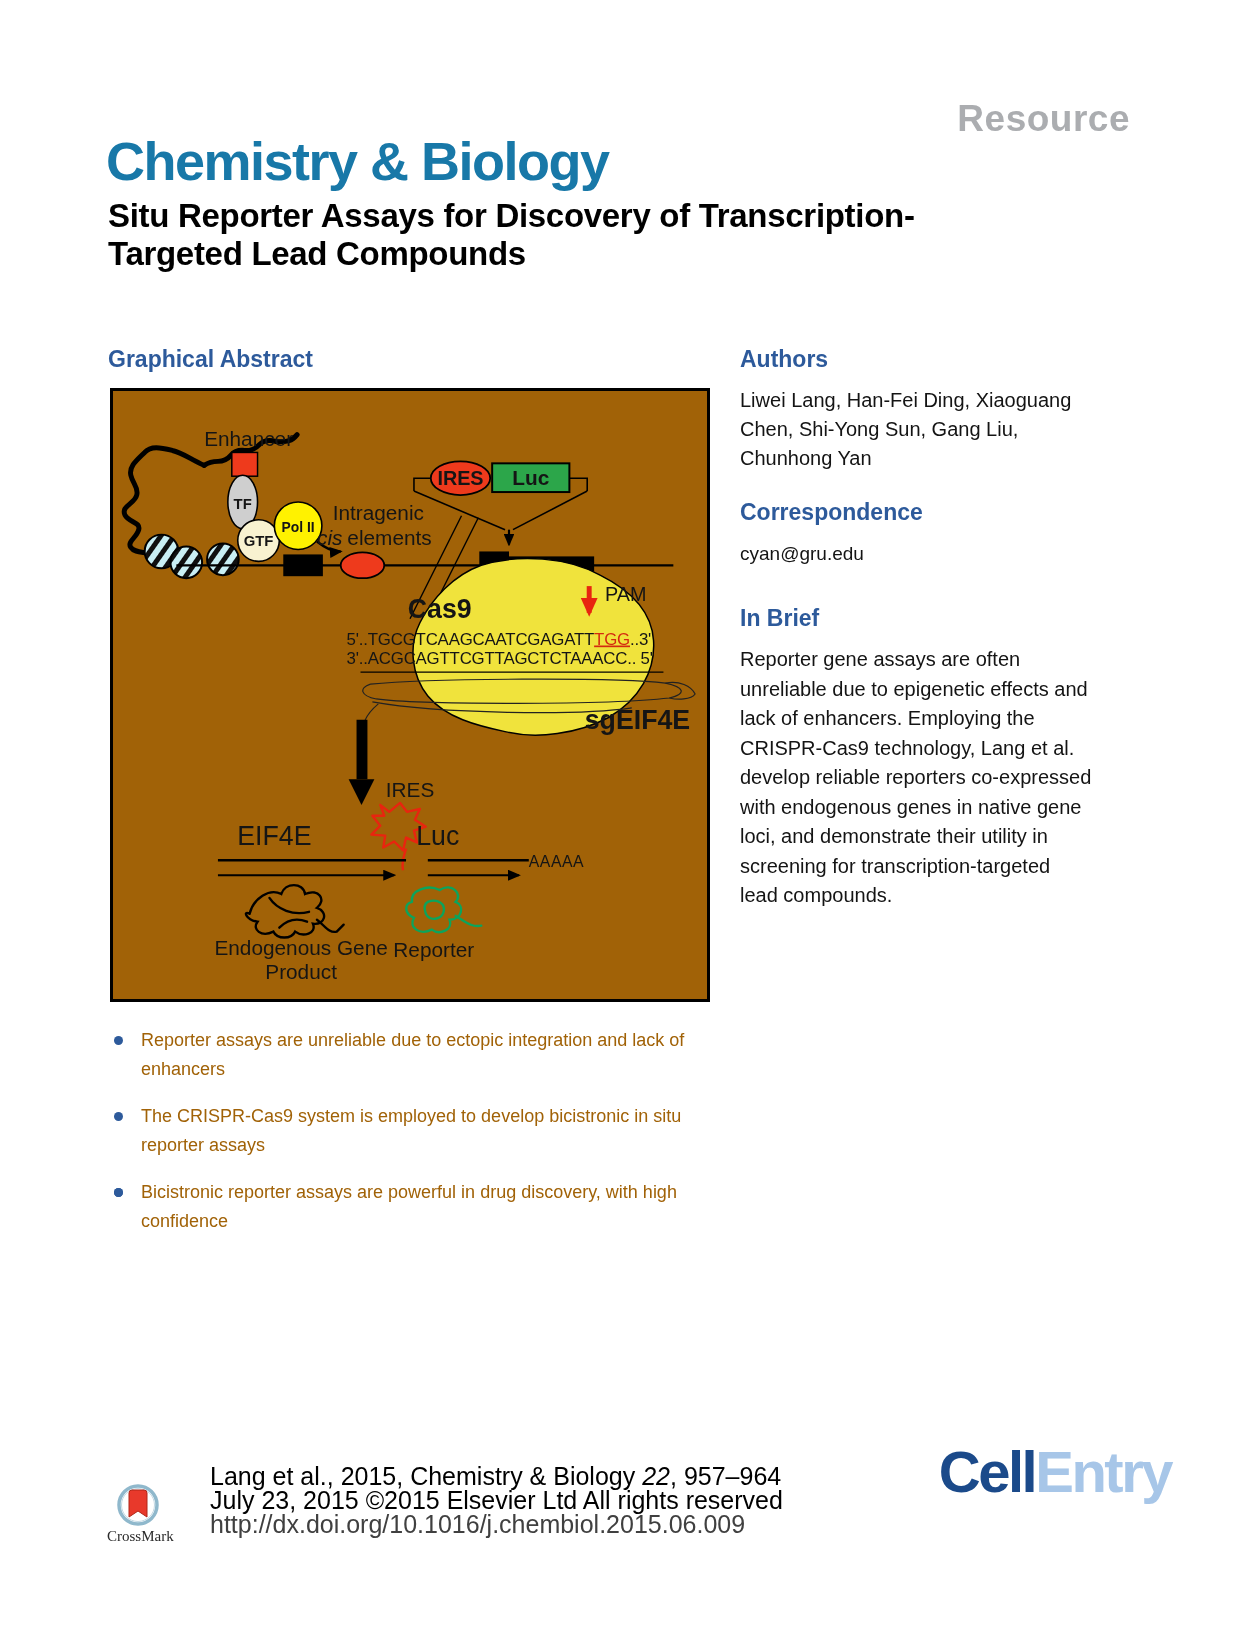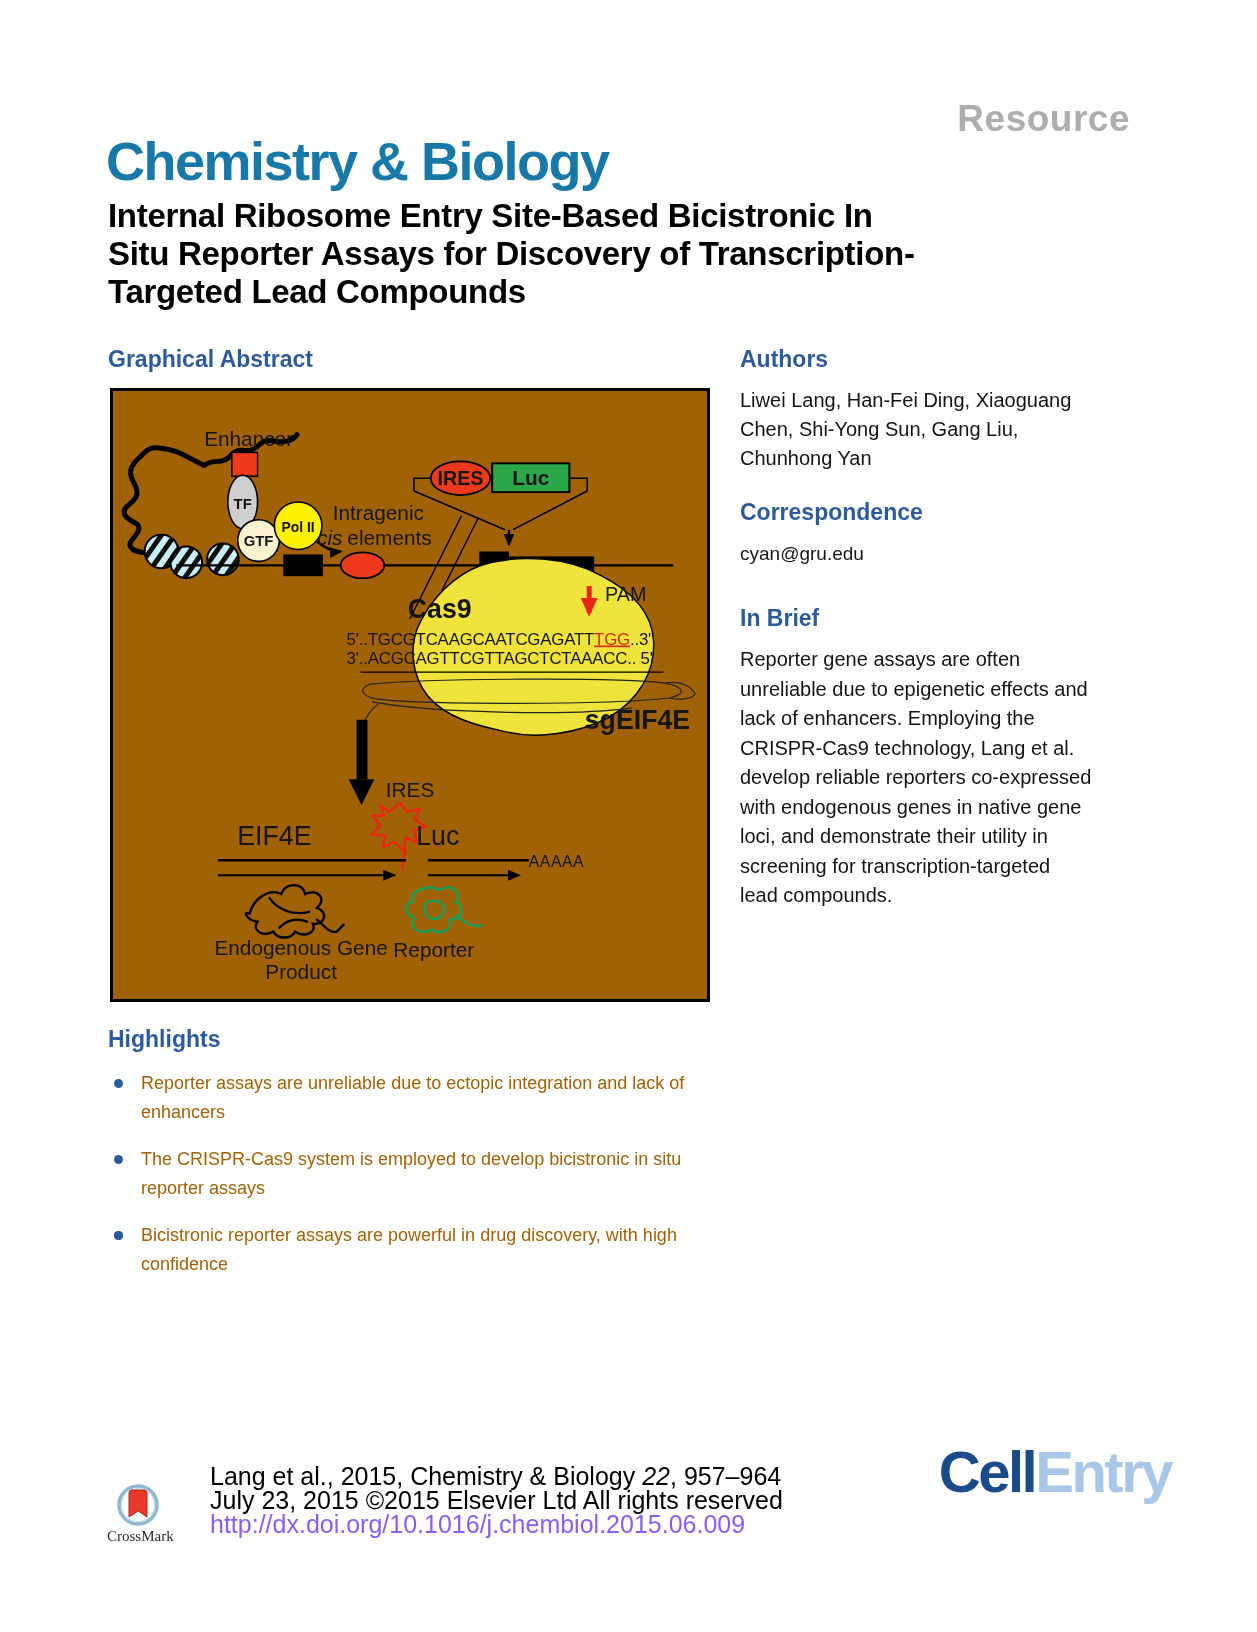--- a/index.html
+++ b/index.html
@@ -46,21 +46,21 @@
   }
   .hl-dot {
     position:absolute; left:6px; top:10px; width:9px; height:9px;
     border-radius:50%; background:#2d5a9b; display:block;
   }
   #footer-citation {
     position:absolute; left:210px; top:1464px;
     font-size:25px; line-height:24px; color:#000;
   }
   #footer-citation .vol { font-style:italic; }
-  #doi-link { color:#8b5cf6; text-decoration:none;text-align:right; }
+  #doi-link { color:#404040; text-decoration:none;text-align:right; }
   #crossmark { position:absolute; left:104px; top:1480px; display:flex; align-items:center;flex-direction:column; }
   #crossmark-label {
     font-family:"Liberation Serif", serif; font-size:15px; color:#2a2a2a; margin-left:3px;
   }
   #cellpress {
     position:absolute; right:86px; top:1438px;
     font-size:58px; font-weight:bold; letter-spacing:-2.5px;
   }
   #cellpress .cp1 { color:#1b4a8a; }
   #cellpress .cp2 { color:#a7c6e8; }
@@ -68,21 +68,20 @@
 </head>
 <body>
 
 <div id="page">
 
   <div id="resource">Resource</div>
 
   <div id="journal-title">Chemistry &amp; Biology</div>
 
   <div id="article-title">
-    <div>Internal Ribosome Entry Site-Based Bicistronic In</div>
     <div>Situ Reporter Assays for Discovery of Transcription-</div>
     <div>Targeted Lead Compounds</div>
   </div>
 
   <div id="ga-heading" class="hd-blue">Graphical Abstract</div>
 
   <div id="figure-box">
     <svg viewBox="0 0 600 614">
       <defs>
         <pattern id="nuc" width="11" height="11" patternUnits="userSpaceOnUse" patternTransform="rotate(35)">
@@ -208,21 +207,20 @@
     <div class="r-body">Liwei Lang, Han-Fei Ding, Xiaoguang Chen, Shi-Yong Sun, Gang Liu, Chunhong Yan</div>
 
     <div class="hd-blue r-head" id="corr-head">Correspondence</div>
     <div class="r-body" id="corr-email">cyan@gru.edu</div>
 
     <div class="hd-blue r-head" id="brief-head">In Brief</div>
     <div class="r-body" id="brief-text">Reporter gene assays are often unreliable due to epigenetic effects and lack of enhancers. Employing the CRISPR-Cas9 technology, Lang et al. develop reliable reporters co-expressed with endogenous genes in native gene loci, and demonstrate their utility in screening for transcription-targeted lead compounds.</div>
   </div>
 
   <div id="highlights">
-    <div class="hd-blue">Highlights</div>
     <div class="hl-item">
       <span class="hl-dot"></span>
       <span>Reporter assays are unreliable due to ectopic integration and lack of enhancers</span>
     </div>
     <div class="hl-item">
       <span class="hl-dot"></span>
       <span>The CRISPR-Cas9 system is employed to develop bicistronic in situ reporter assays</span>
     </div>
     <div class="hl-item">
       <span class="hl-dot"></span>

